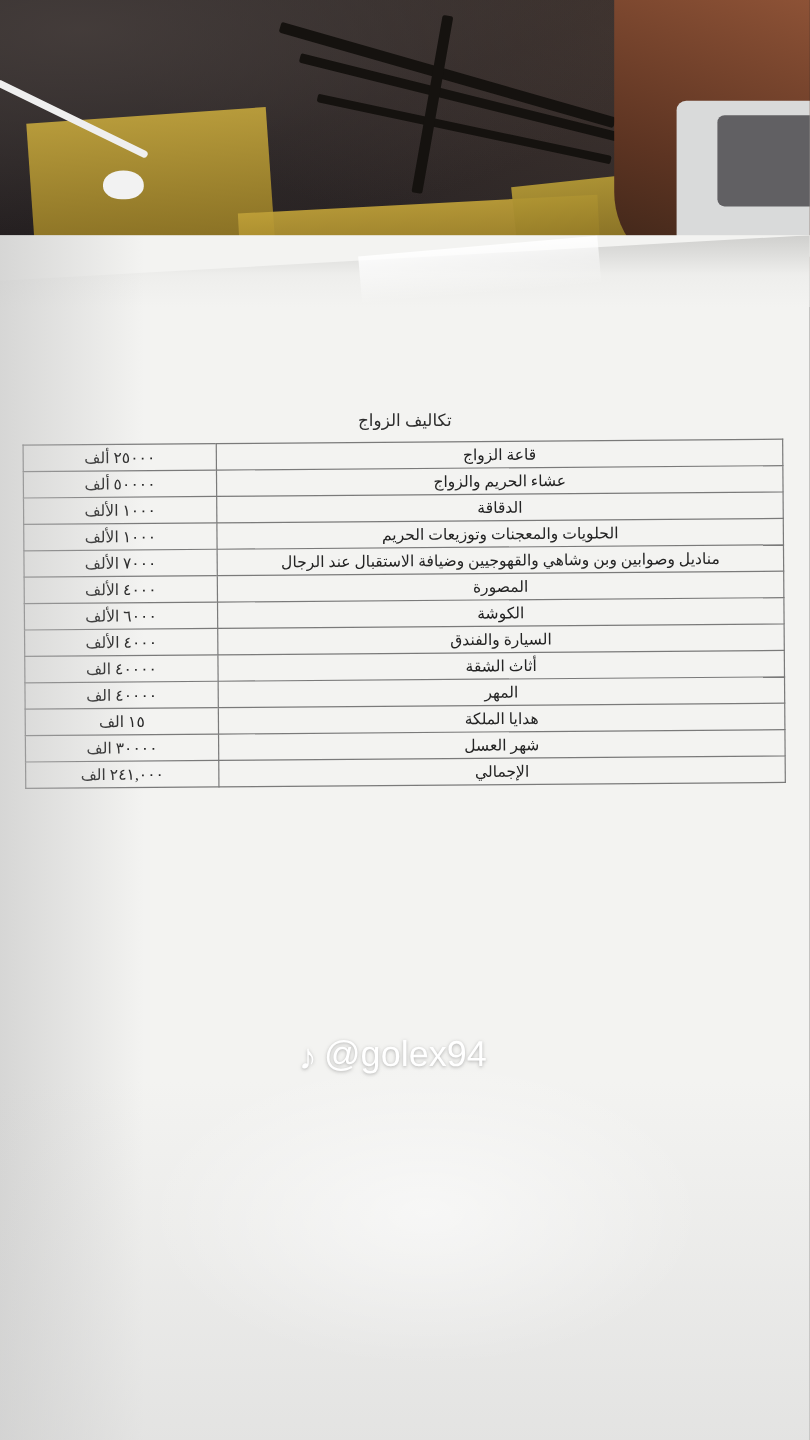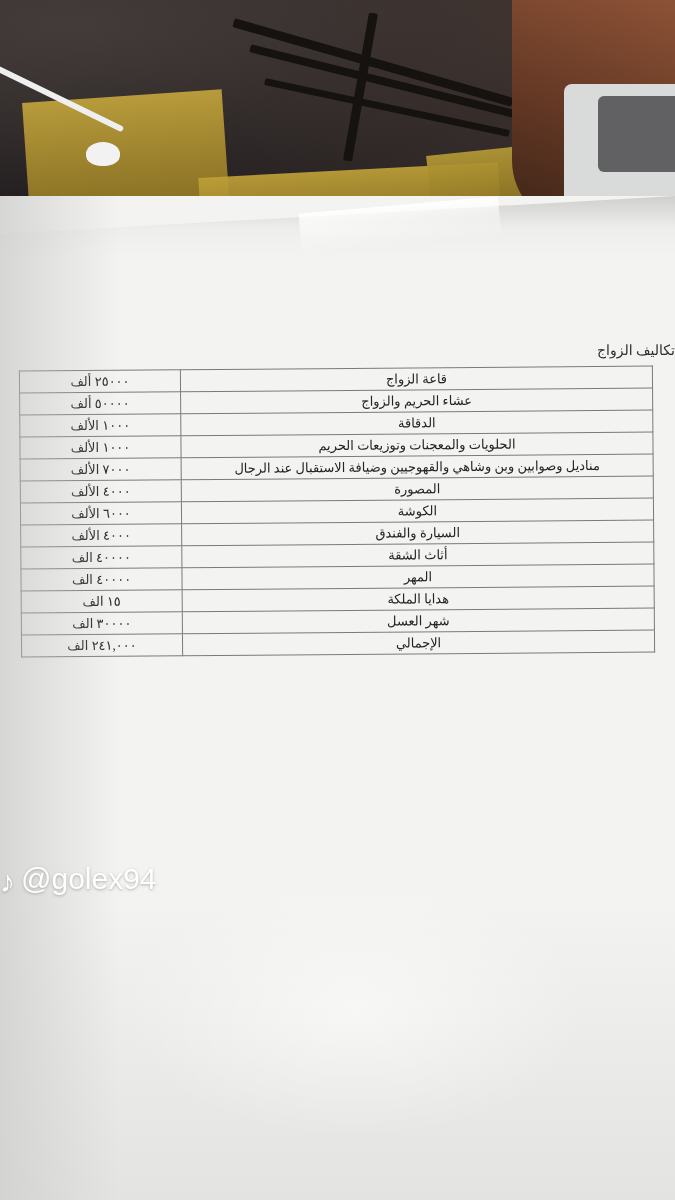--- a/index.html
+++ b/index.html
@@ -126,21 +126,21 @@
     background: linear-gradient(180deg, rgba(255,255,255,.9), rgba(255,255,255,0));
     transform: rotate(-5deg);
     pointer-events: none;
   }
 
   
   .doc-title {
     position: absolute;
     left: 0; top: 342px;
     width: 675px;
-    text-align: right;
+    text-align: center;
     font-size: 14px;
     color: #2d2d2d;
     letter-spacing: .2px;
   }
   .table-wrap {
     position: absolute;
     left: 20px; top: 368px;
     width: 634px;
     transform: rotate(-0.45deg);
   }
@@ -164,21 +164,21 @@
     width: 152px;
     text-align: center;
     font-size: 12.5px;
   }
 
   
   .watermark {
     position: absolute;
     left: 0; top: 862px;
     width: 675px;
-    text-align: left;
+    text-align: center;
     padding-left: 0;
     padding-right: 20px;
     box-sizing: border-box;
     direction: ltr;
     color: #ffffff;
     font-family: "Liberation Sans", sans-serif;
     font-size: 30px;
     text-shadow: 0 1px 3px rgba(120,120,120,.55);
   }
   .watermark .note {

